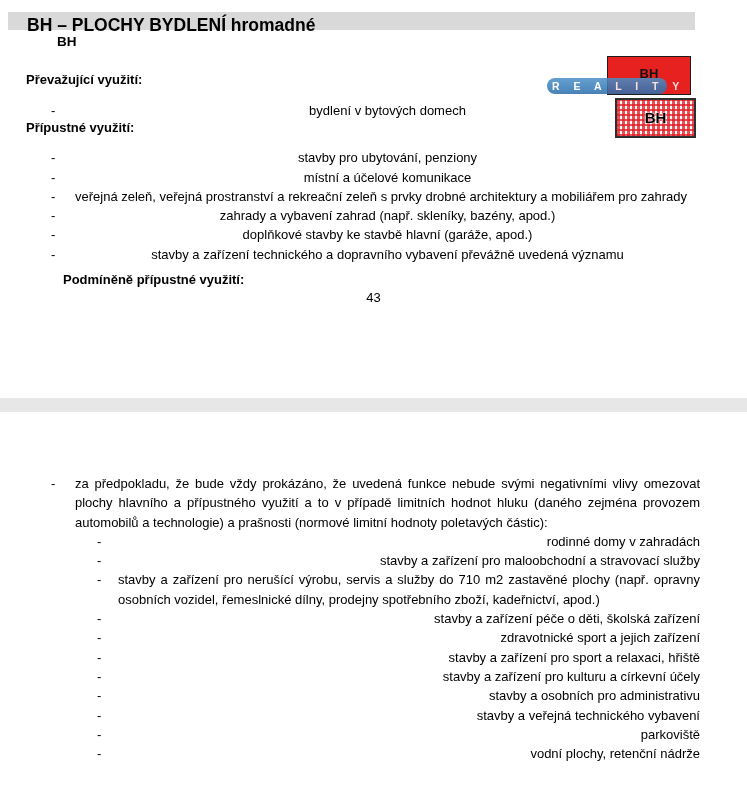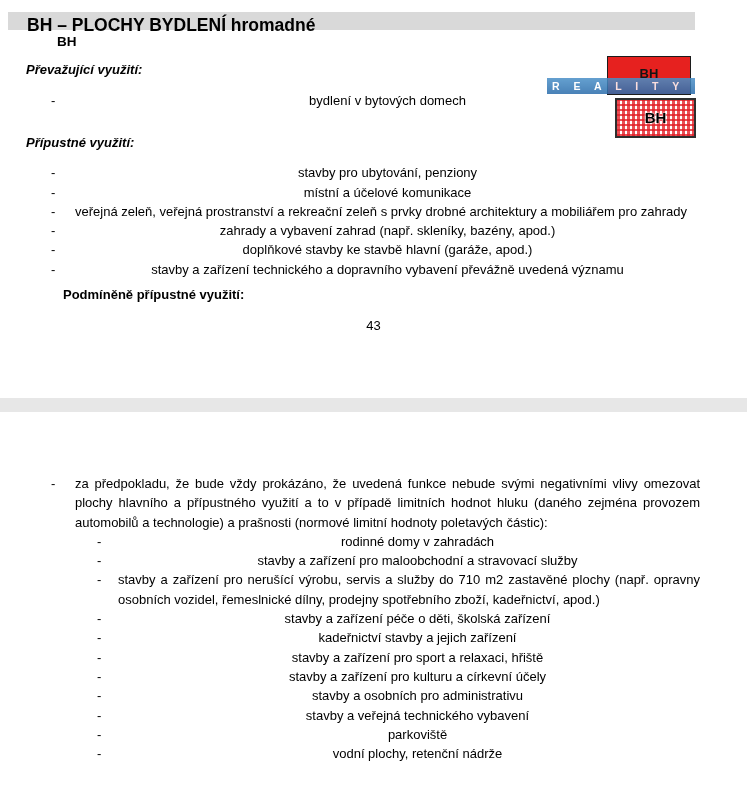--- a/index.html
+++ b/index.html
@@ -11,37 +11,37 @@
     -webkit-font-smoothing:antialiased;
   }
   
   .title-bar{
     margin:12px 52px 0 8px;height:18px;background:#d9d9d9;
     font-weight:bold;font-size:17.5px;line-height:26px;padding-left:19px;
     white-space:nowrap;
   }
   .subtitle{margin:4px 0 0 57px;font-weight:bold;font-size:13.5px;line-height:16px;}
   .section-h{margin-left:26px;font-weight:bold;line-height:16px;}
-  .h-prevailing{margin-top:12px;font-style:italic;}
-  .h-permissible{margin-top:25px;font-style:italic;}
+  .h-prevailing{margin-top:22px;}
+  .h-permissible{margin-top:0;}
   .h-conditional{margin-top:8px;padding-left:37px;}
   .list{margin-top:12px;}
   .list-tight{margin-top:13px;}
   .row{display:flex;margin:0 47px 0 51px;}
   .row .dash{width:24px;flex:none;}
   .row .txt{flex:1;text-align:justify;}
   .row .txt.nojust{text-align:center;}
-  .pagenum{margin-top:13px;text-align:center;}
+  .pagenum{text-align:center;}
   
   .divider{position:absolute;left:0;top:398px;width:747px;height:14px;background:#e7e7e7;}
   .page2{position:absolute;left:0;top:474px;right:0;}
   .row2{display:flex;margin:0 47px 0 97px;}
   .row2 .dash{width:21px;flex:none;}
   .row2 .txt{flex:1;text-align:justify;}
-  .row2 .txt.nojust{text-align:center;margin-left:17px;}
+  .row2 .txt.nojust{text-align:right;margin-left:17px;}
   
   .legend-red{
     position:absolute;left:607px;top:56px;width:84px;height:39px;box-sizing:border-box;
     background:#e6211f;border:1px solid #1c1c1c;z-index:1;
     text-align:center;font-weight:bold;font-size:13px;color:#141414;padding-top:7px;
   }
   .legend-hatched{
     position:absolute;left:615px;top:98px;width:81px;height:40px;box-sizing:border-box;
     border:2px solid #2f2f2f;z-index:1;
     background:
@@ -56,24 +56,24 @@
   .mm-square{
     position:absolute;left:13px;top:0;width:77px;height:42px;overflow:hidden;
     background:linear-gradient(160deg,#ef6a6d 0%,#e03c41 40%,#cf1a20 100%);
     display:flex;align-items:center;justify-content:center;
   }
   .mm-square .mm-word{
     color:#fff;font-weight:bold;font-size:41px;letter-spacing:-5px;line-height:40px;
     transform:scaleY(.95);white-space:nowrap;
   }
   .mm-bar{
-    position:absolute;left:0;top:42px;width:148px;height:16px;box-sizing:border-box;
+    position:absolute;left:0;top:42px;width:120px;height:16px;box-sizing:border-box;
     background:linear-gradient(180deg,#4a90c8,#2a6cab);
     color:#fff;font-weight:bold;font-size:10.5px;line-height:16px;
-    letter-spacing:5.5px;padding-left:5px;white-space:nowrap;
+    letter-spacing:5.5px;text-align:center;padding-left:5px;white-space:nowrap;border-radius:8px;
   }
 </style>
 </head>
 <body>
 
 <div class="title-bar">
   <span>BH – PLOCHY BYDLENÍ hromadné</span>
 </div>
 <div class="subtitle">BH</div>
 
@@ -136,21 +136,21 @@
     <div class="row2">
       <span class="dash">-</span>
       <span class="txt">stavby a zařízení pro nerušící výrobu, servis a služby do 710 m2 zastavěné plochy (např. opravny osobních vozidel, řemeslnické dílny, prodejny spotřebního zboží, kadeřnictví, apod.)</span>
     </div>
     <div class="row2">
       <span class="dash">-</span>
       <span class="txt nojust">stavby a zařízení péče o děti, školská zařízení</span>
     </div>
     <div class="row2">
       <span class="dash">-</span>
-      <span class="txt nojust">kadeřnictví stavby a jejich zařízení</span>
+      <span class="txt nojust">zdravotnické sport a jejich zařízení</span>
     </div>
     <div class="row2">
       <span class="dash">-</span>
       <span class="txt nojust">stavby a zařízení pro sport a relaxaci, hřiště</span>
     </div>
     <div class="row2">
       <span class="dash">-</span>
       <span class="txt nojust">stavby a zařízení pro kulturu a církevní účely</span>
     </div>
     <div class="row2">

